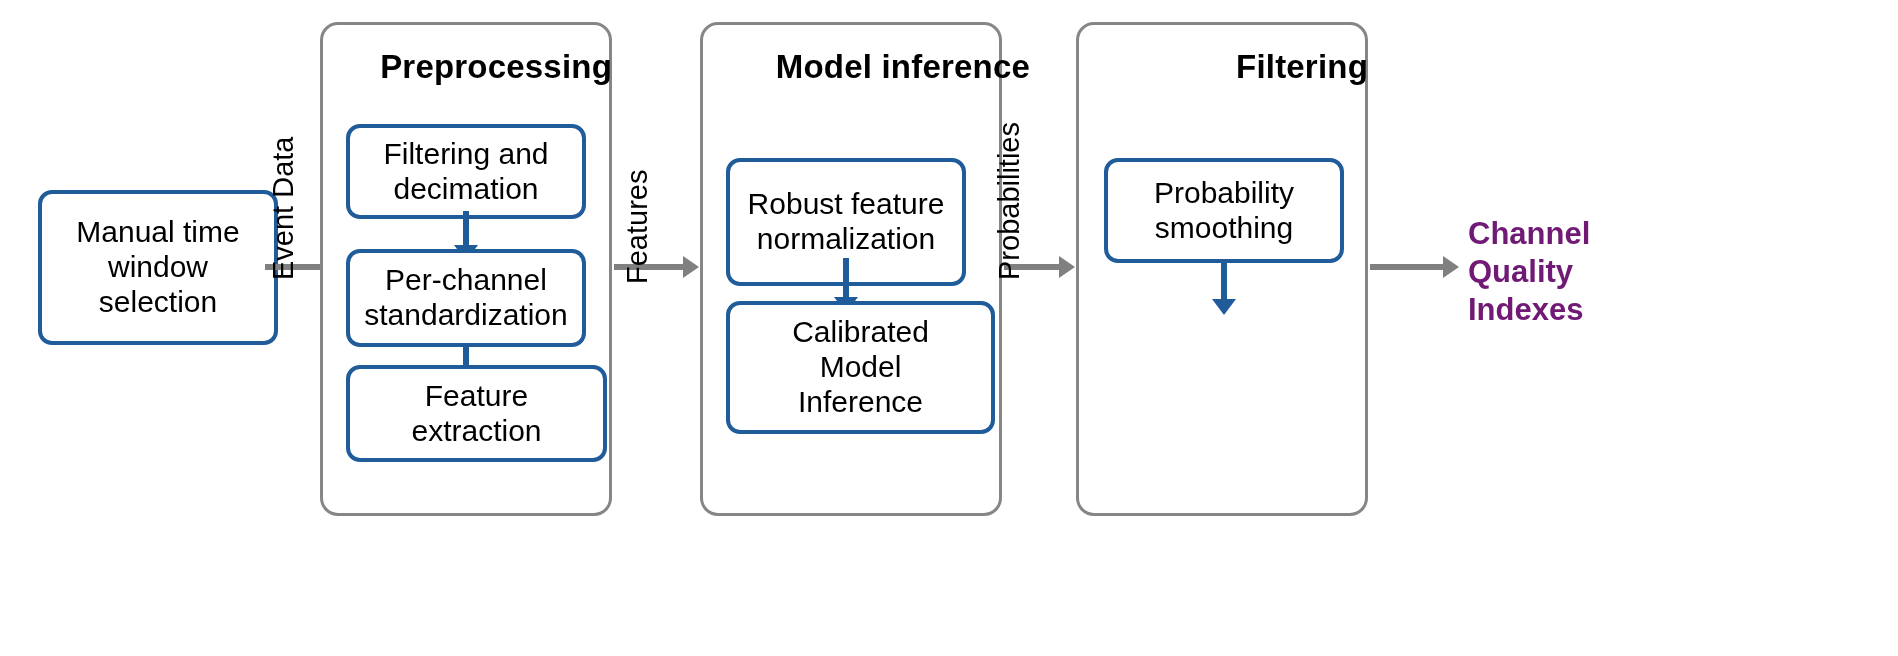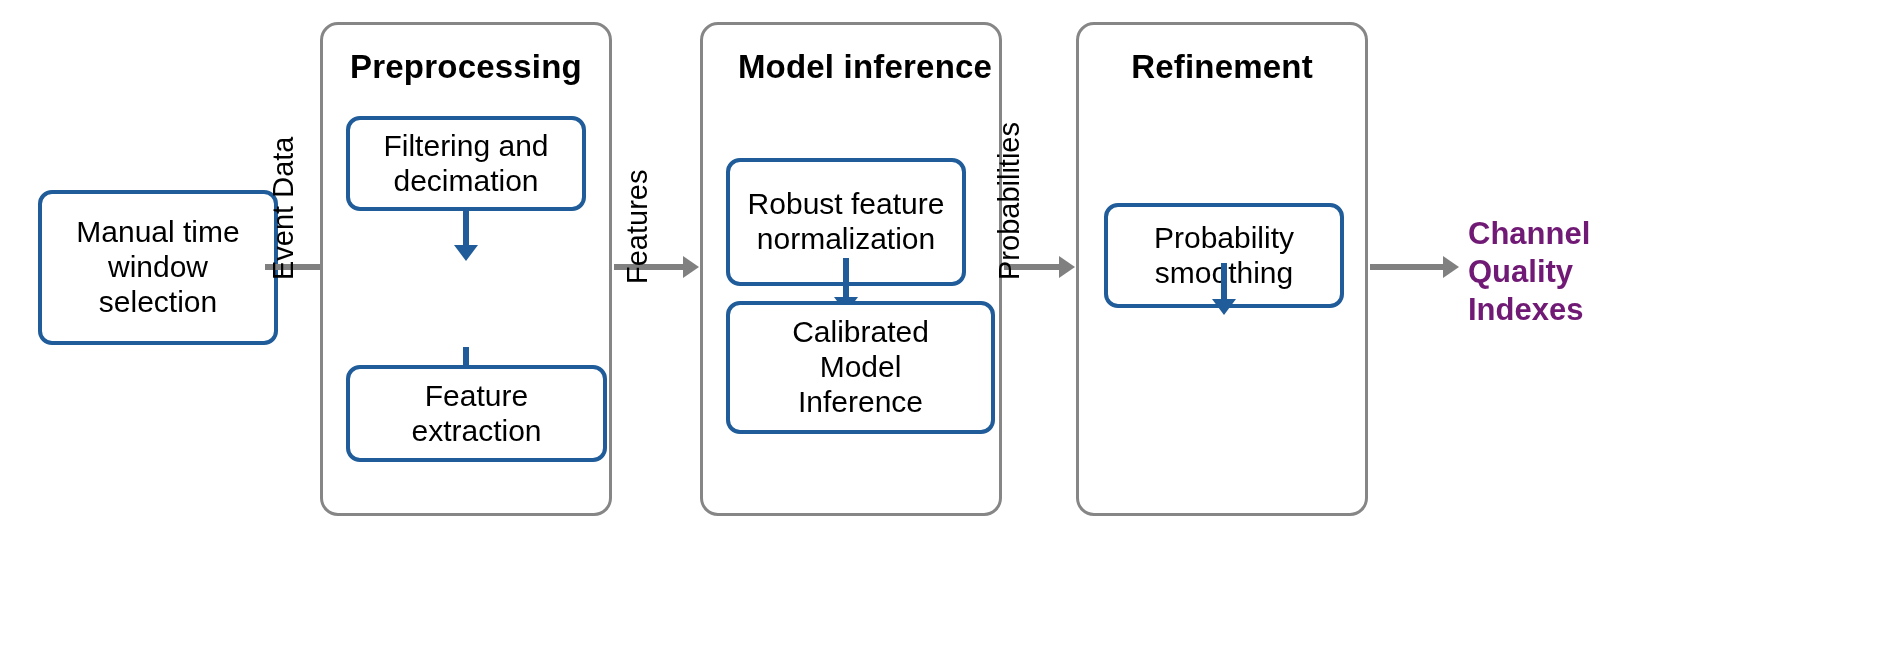--- a/index.html
+++ b/index.html
@@ -33,21 +33,21 @@
   .stage-box{
     position:absolute;
     box-sizing:border-box;
     border:3px solid #868686;
     border-radius:18px;
     background:#ffffff;
   }
   .stage-title{
     position:absolute;
     width:100%;
-    text-align:center;
+    text-align:right;
     font-size:33px;
     font-weight:bold;
     color:#000000;
     letter-spacing:.2px;
   }
 
   
   .h-arrow{position:absolute;height:6px;background:#808080;}
   .h-arrow:after{
     content:"";position:absolute;right:-13px;top:-8px;
@@ -94,24 +94,26 @@
   <div class="node" style="left:22px;top:190px;width:240px;height:155px;margin-left:16px;">Manual time
 window
 selection</div>
 
   <div class="h-arrow" style="left:265px;top:264px;width:112px;"></div>
   <div class="edge-label" style="left:300px;bottom:376px;">Event Data</div>
 
   <div class="stage-box" style="left:320px;top:22px;width:292px;height:494px;"></div>
   <div class="stage-title" style="left:320px;top:48px;width:292px;">Preprocessing</div>
 
-  <div class="node" style="left:346px;top:116px;width:240px;height:95px;">Filtering and
+  <div class="node" style="left:346px;top:124px;width:240px;height:95px;">Filtering and
 decimation</div>
   <div class="v-arrow" style="left:463px;top:211px;height:36px;"></div>
 
+  <div class="node" style="left:346px;top:249px;width:240px;height:98px;">Per-channel
+standardization</div>
   <div class="v-arrow" style="left:463px;top:347px;height:36px;"></div>
 
   <div class="node" style="left:346px;top:365px;width:261px;height:97px;">Feature
 extraction</div>
 
   <div class="h-arrow" style="left:614px;top:264px;width:72px;"></div>
   <div class="edge-label" style="left:654px;bottom:372px;">Features</div>
 
   <div class="stage-box" style="left:700px;top:22px;width:302px;height:494px;"></div>
   <div class="stage-title" style="left:700px;top:48px;width:330px;">Model inference</div>
@@ -121,23 +123,23 @@
   <div class="v-arrow" style="left:843px;top:258px;height:41px;"></div>
 
   <div class="node" style="left:726px;top:301px;width:269px;height:133px;">Calibrated
 Model
 Inference</div>
 
   <div class="h-arrow" style="left:1004px;top:264px;width:58px;"></div>
   <div class="edge-label" style="left:1026px;bottom:376px;">Probabilities</div>
 
   <div class="stage-box" style="left:1076px;top:22px;width:292px;height:494px;"></div>
-  <div class="stage-title" style="left:1076px;top:48px;width:292px;">Refinement</div>
+  <div class="stage-title" style="left:1076px;top:48px;width:292px;">Filtering</div>
 
-  <div class="node" style="left:1104px;top:158px;width:240px;height:105px;margin-top:45px;">Probability
+  <div class="node" style="left:1104px;top:158px;width:240px;height:105px;">Probability
 smoothing</div>
   <div class="v-arrow" style="left:1221px;top:263px;height:38px;"></div>
 
 
   <div class="h-arrow" style="left:1370px;top:264px;width:76px;"></div>
 
   <div class="out-label" style="left:1468px;top:215px;width:200px;">Channel
 Quality
 Indexes</div>
 

